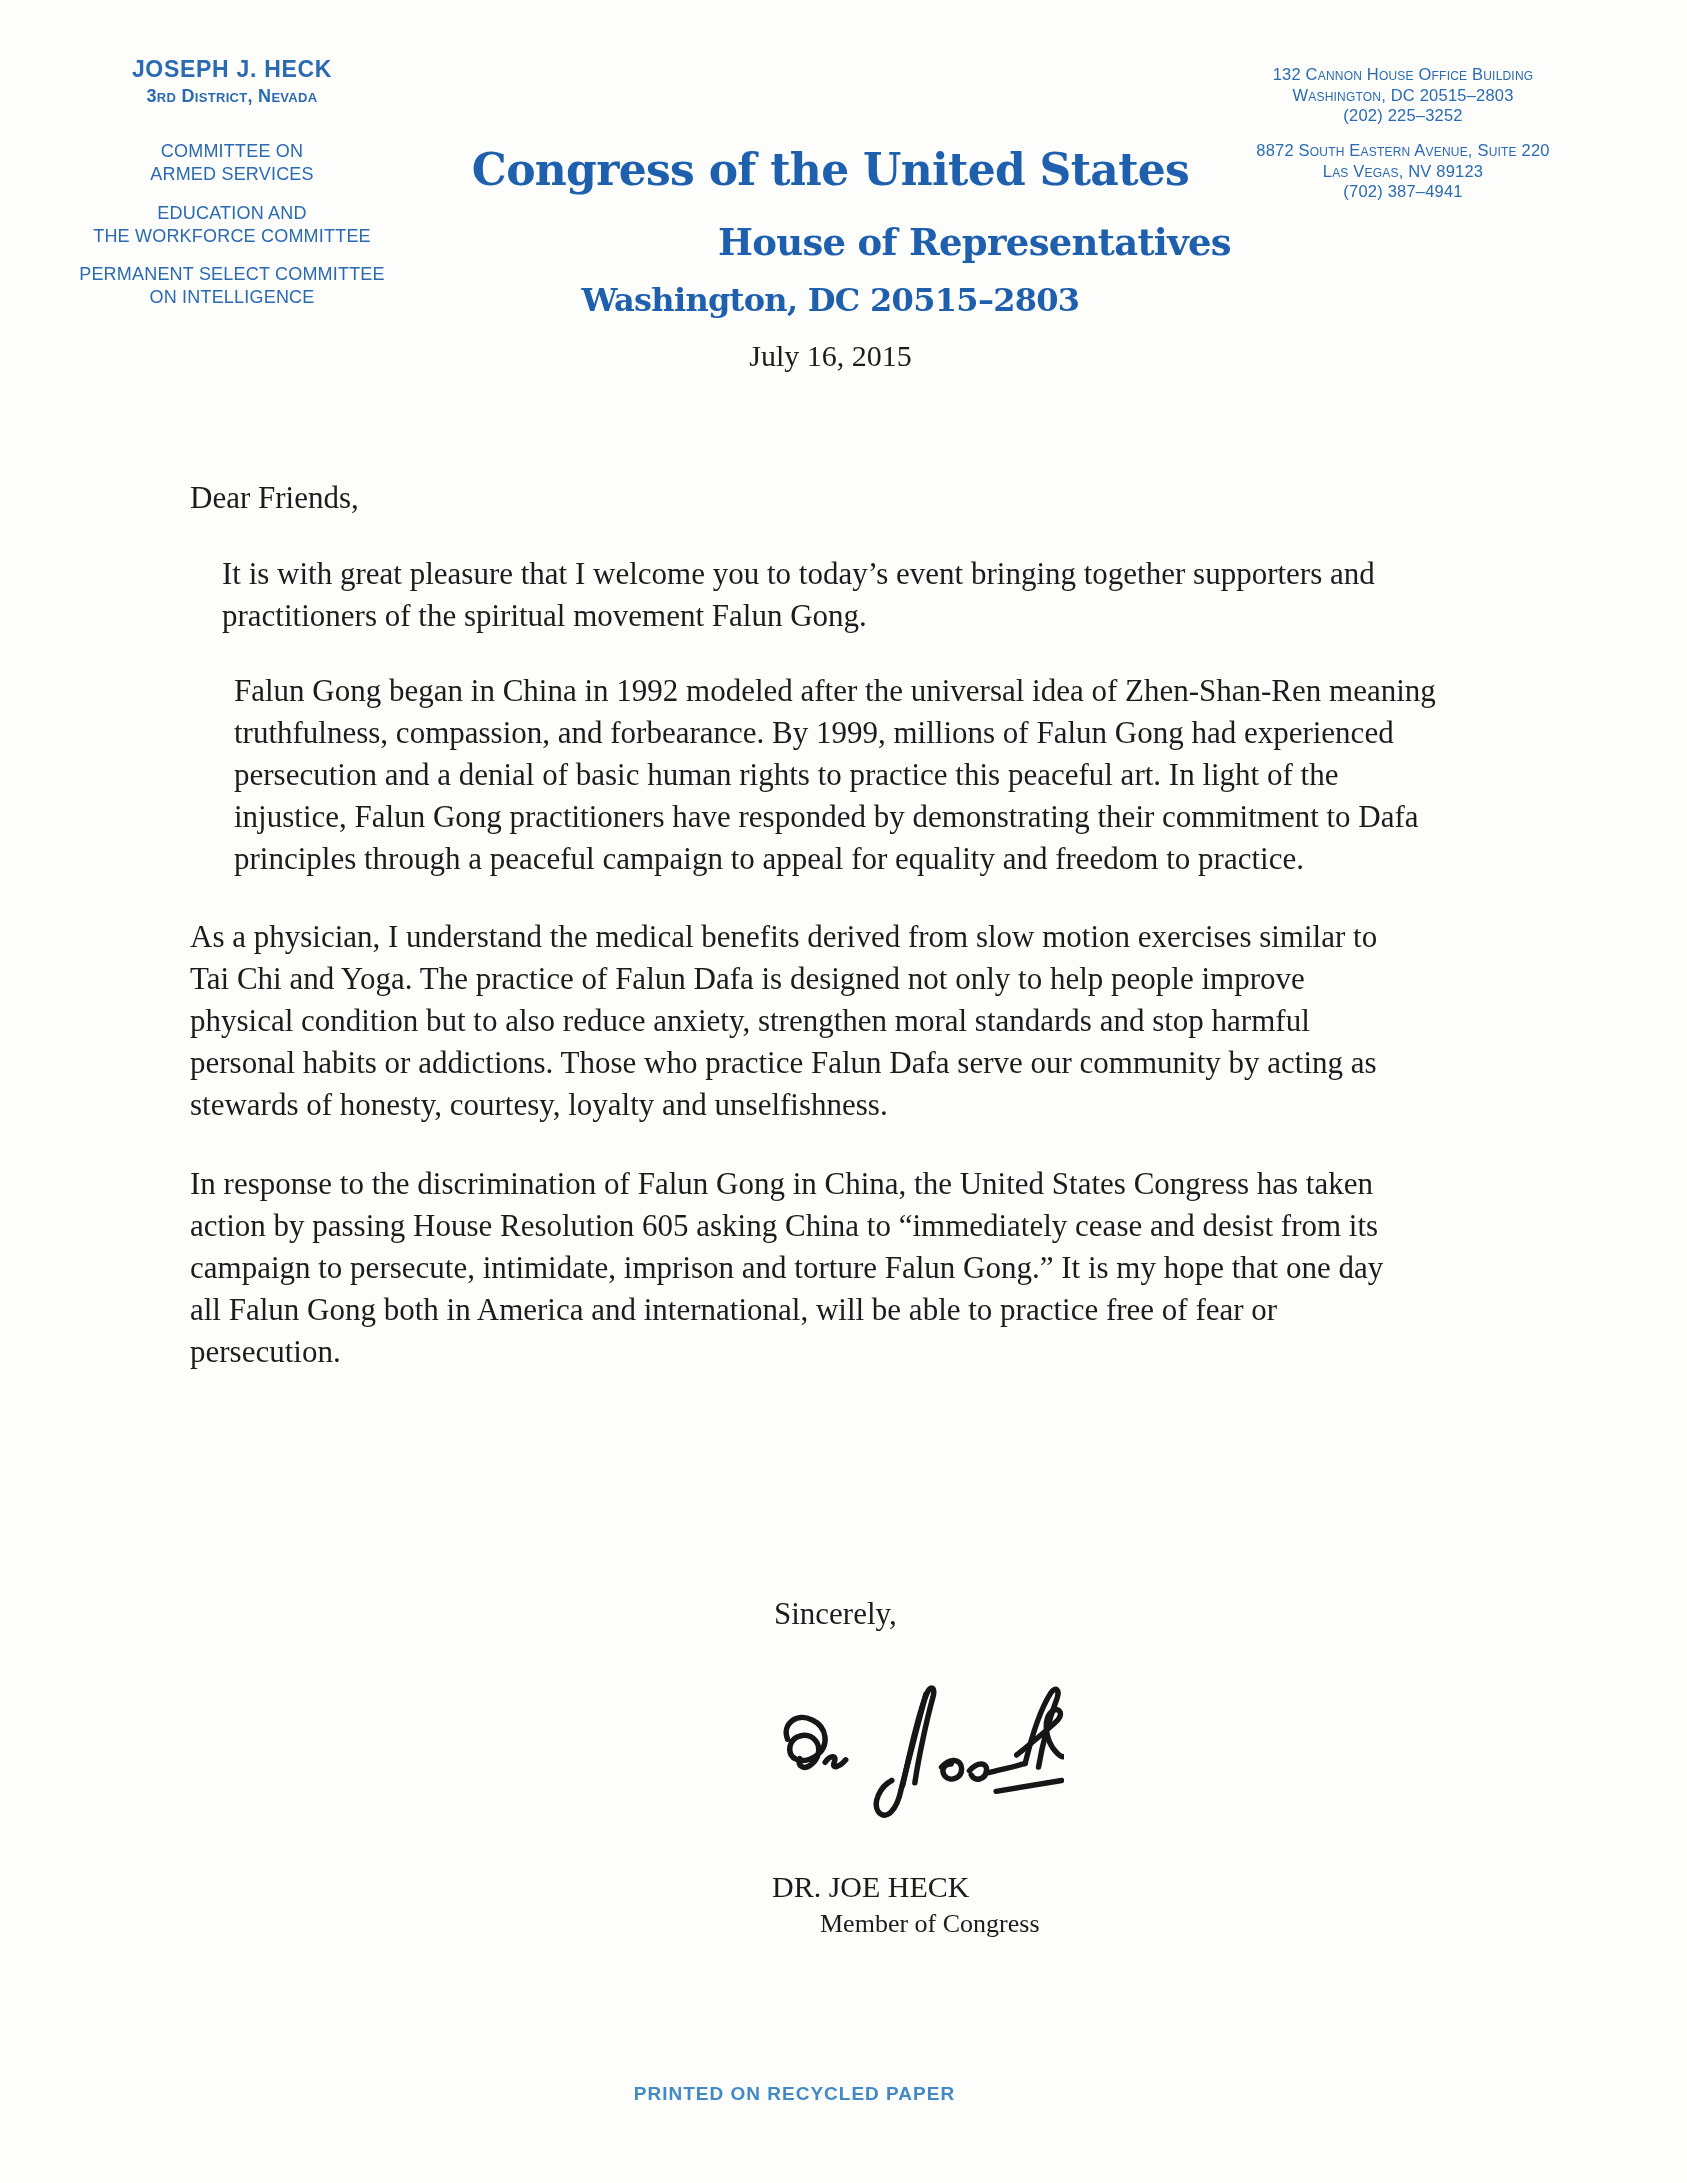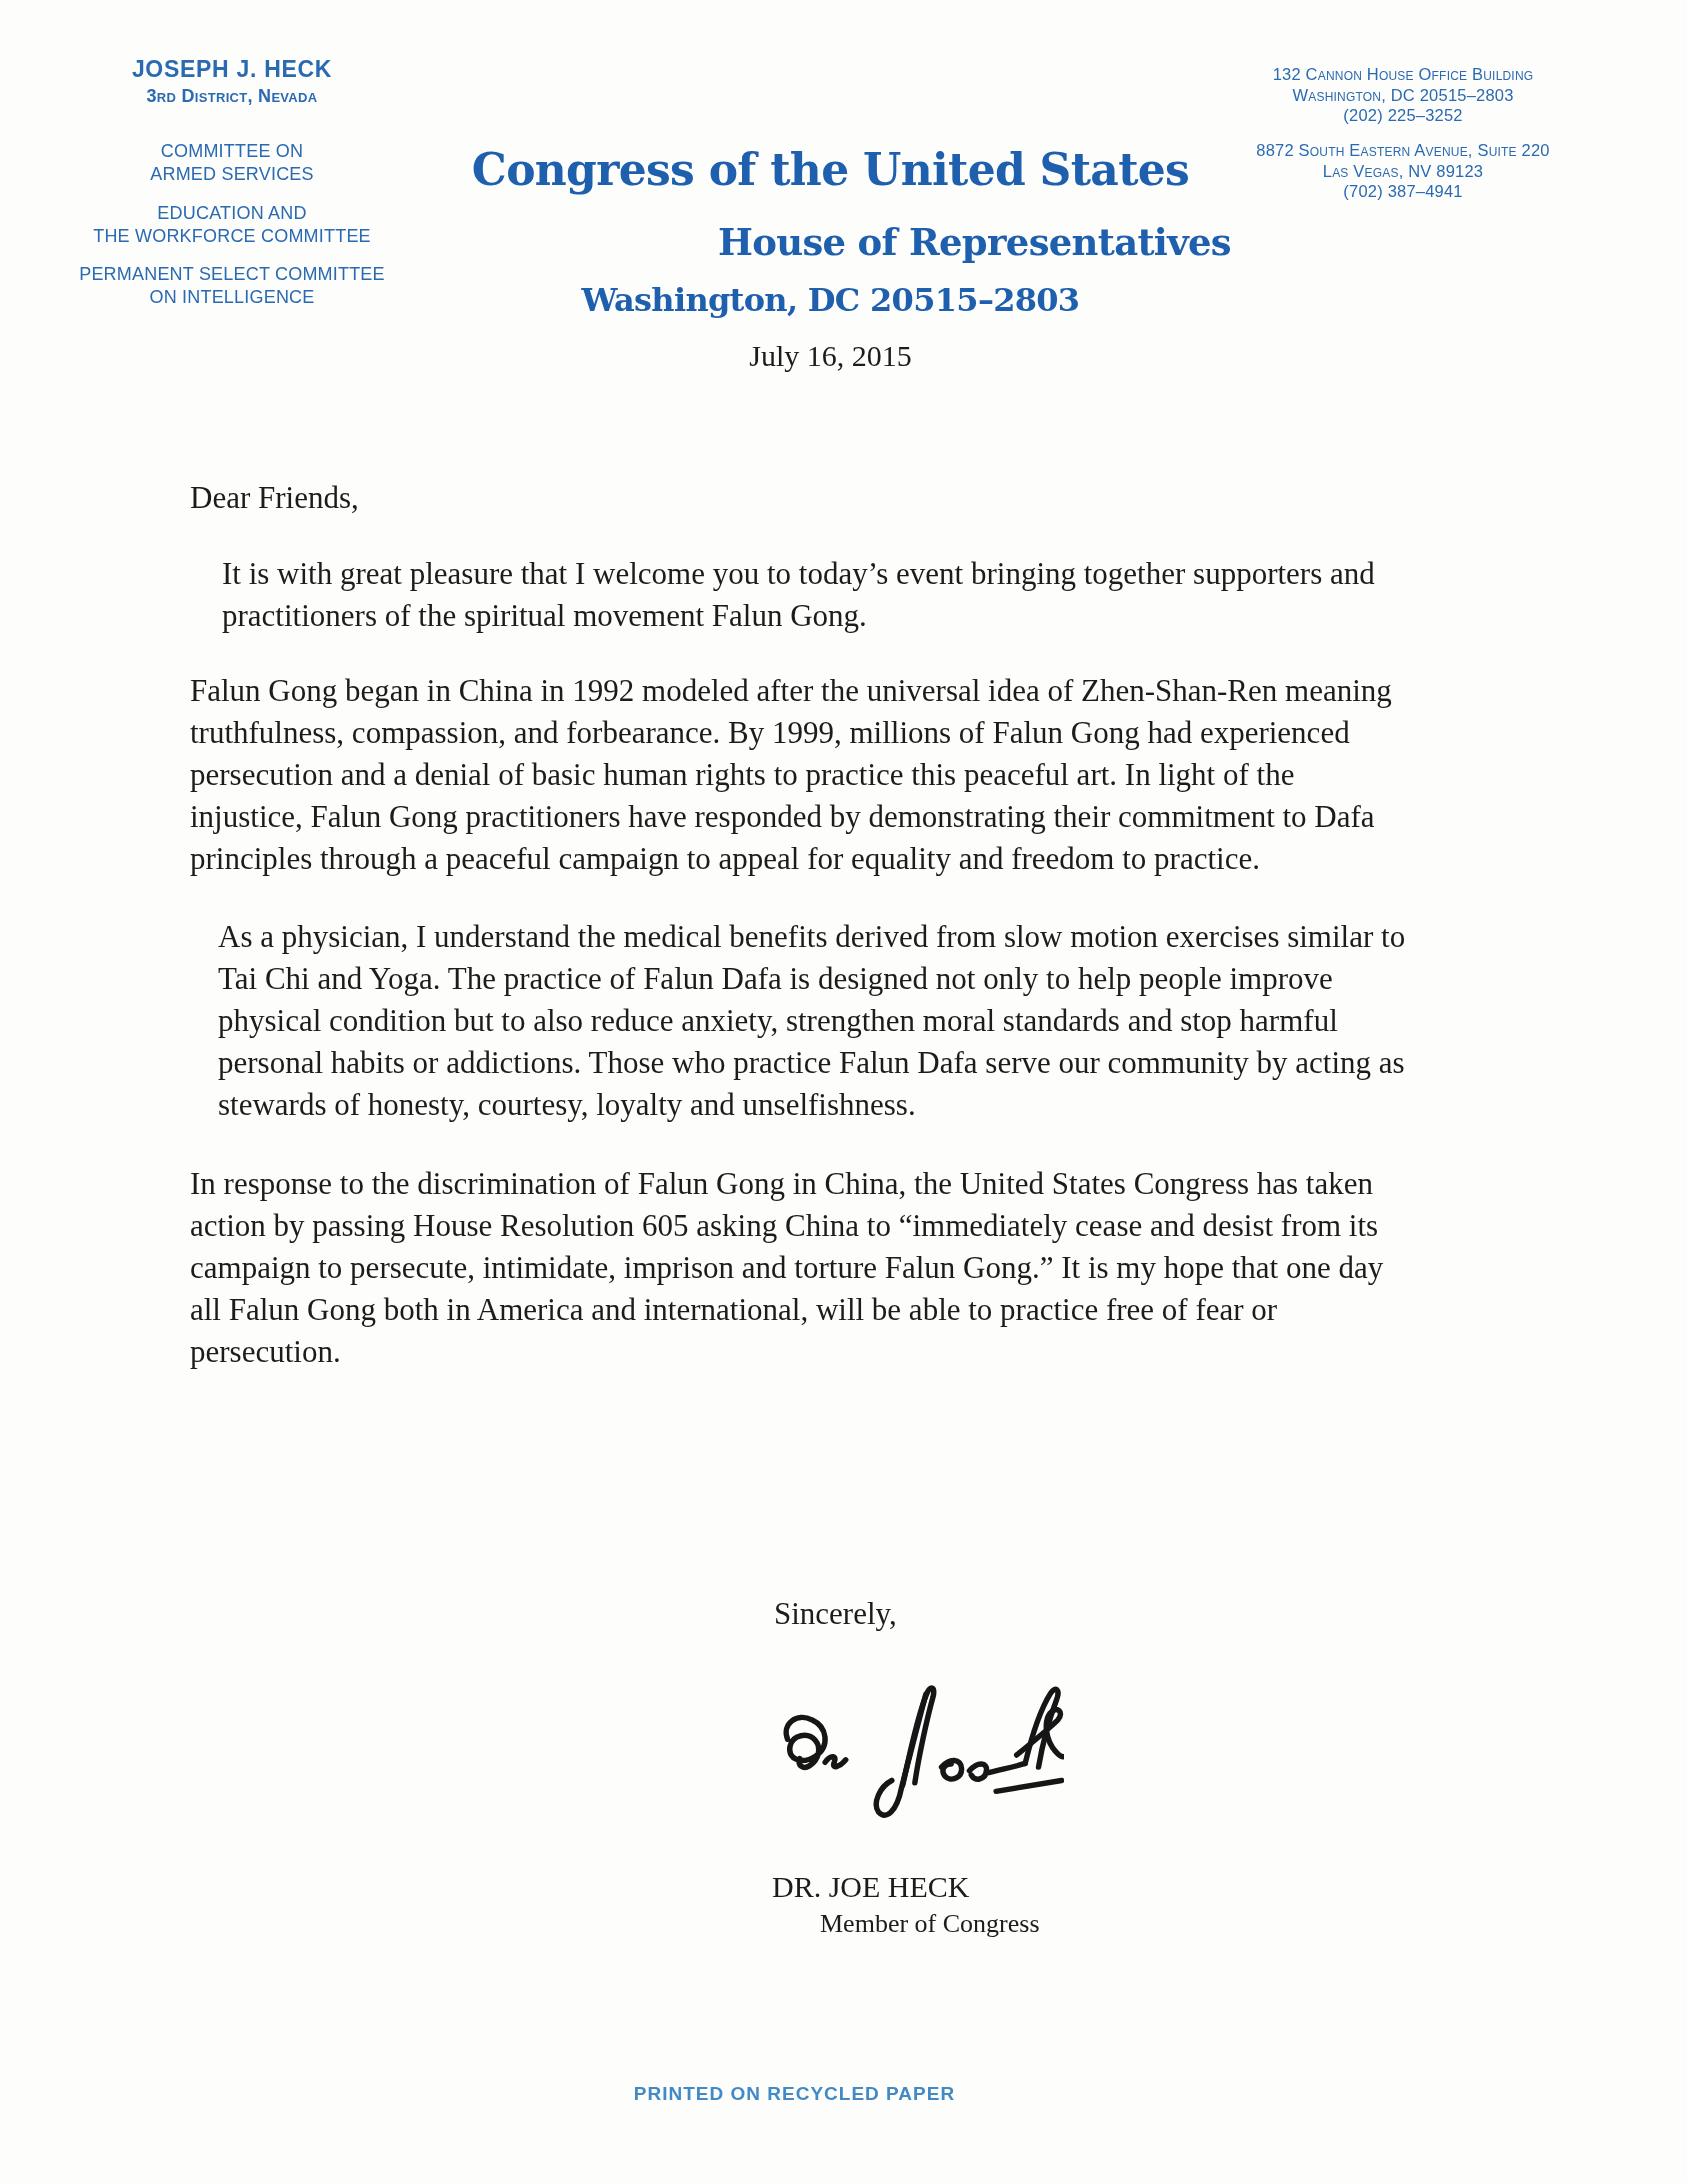--- a/index.html
+++ b/index.html
@@ -57,22 +57,22 @@
     font-size:16.5px;font-weight:500;line-height:20.5px;
     font-variant:small-caps;white-space:pre-line;letter-spacing:0.2px;}
   .office.o0{top:64px;}
   .office.o1{top:140px;}
 
   
   .salutation{position:absolute;left:190px;top:480px;font-size:31px;}
   .para{position:absolute;left:190px;width:1376px;
     font-size:31px;line-height:42px;white-space:pre-line;}
   .para.p0{top:553px;margin-left:32px;}
-  .para.p1{top:670px;}
-  .para.p2{top:916px;margin-left:28px;}
+  .para.p1{top:670px;margin-left:44px;}
+  .para.p2{top:916px;}
   .para.p3{top:1163px;}
   .para.p4{top:1408px;}
 
   
   .sincerely{position:absolute;left:774px;top:1596px;font-size:31px;}
   .signature{position:absolute;left:773px;top:1667px;}
   .signer-name{position:absolute;left:772px;top:1870px;font-size:30px;}
   .signer-title{position:absolute;left:772px;top:1909px;font-size:26px;margin-left:48px;}
 
   

